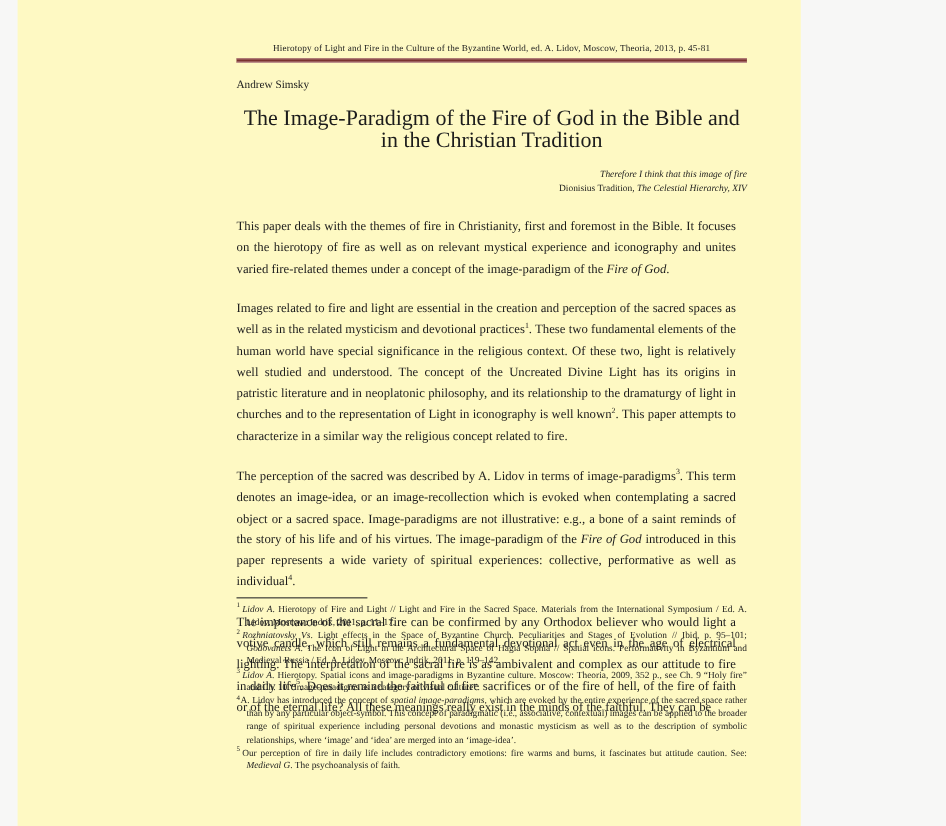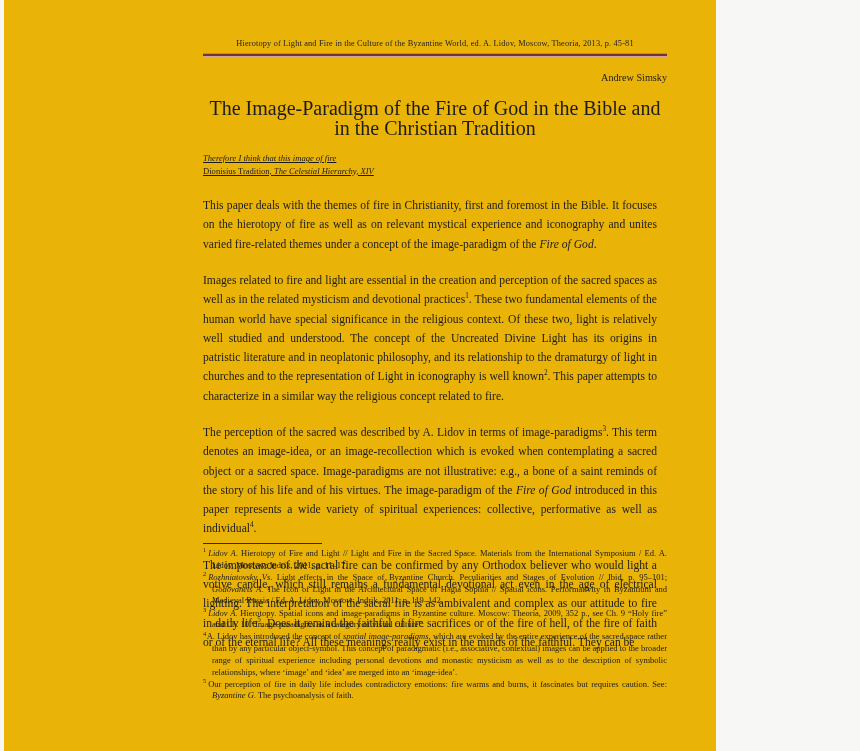--- a/index.html
+++ b/index.html
@@ -10,24 +10,24 @@
   body {
     width: 860px;
     height: 751px;
     font-family: "Liberation Serif", "DejaVu Serif", serif;
     color: #1c1c1c;
     position: relative;
     overflow: hidden;
   }
   .page {
     position: absolute;
-    left: 4px; top: 0;
+    left: 16px; top: 0;
     width: 712px;
     height: 751px;
-    background: #eab308;
+    background: #fef9c3;
   }
   .content {
     position: absolute;
     left: 199px;
     top: 0;
     width: 464px;
   }
 
   
   .runhead {
@@ -43,40 +43,39 @@
     height: 4px;
     background: #7a3230;
     border-top: 1px solid #b58381;
     border-bottom: 1px solid #caa3a1;
     box-sizing: border-box;
   }
 
   
   .author {
     margin-top: 14px;
-    text-align: right;
+    text-align: left;
     font-size: 10.2px;
     line-height: 14px;
   }
   .title {
     margin-top: 13px;
     text-align: center;
     font-size: 20px;
     line-height: 20px;
     font-weight: normal;
   }
 
   
   .epigraph {
     margin-top: 14px;
-    text-align: left;
+    text-align: right;
     font-size: 8.6px;
     line-height: 12.4px;
     font-style: italic;
-    text-decoration: underline;
   }
   .epigraph .src {
     font-style: normal;
   }
   .epigraph .src .work {
     font-style: italic;
   }
 
   
   .body-block {
@@ -163,16 +162,16 @@
     <div class="fn-rule"></div>
 
     <p class="fn"><span class="marker">1</span><span class="it">Lidov A</span><span>. Hierotopy of Fire and Light // Light and Fire in the Sacred Space. Materials from the International Symposium / Ed. A. Lidov. Moscow: Indrik, 2011, p. 11–17.</span></p>
 
     <p class="fn"><span class="marker">2</span><span class="it">Rozhniatovsky Vs</span><span>. Light effects in the Space of Byzantine Church. Peculiarities and Stages of Evolution // Ibid, p. 95–101; </span><span class="it">Godovanets A</span><span>. The Icon of Light in the Architectural Space of Hagia Sophia // Spatial icons. Performativity in Byzantium and Medieval Russia / Ed. A. Lidov, Moscow: Indrik, 2011, p. 119–142.</span></p>
 
     <p class="fn"><span class="marker">3</span><span class="it">Lidov A</span><span>. Hierotopy. Spatial icons and image-paradigms in Byzantine culture. Moscow: Theoria, 2009,  352 p., see Ch. 9 “Holy fire” and Ch. 10 “Image-paradigms as a category of visual culture”.</span></p>
 
     <p class="fn"><span class="marker nosp">4</span><span>A. Lidov has introduced the concept of </span><span class="it">spatial image-paradigms</span><span>, which are evoked by the entire experience of the sacred space rather than by any particular object-symbol. This concept of paradigmatic (i.e., associative, contextual) images can be applied to the broader range of spiritual experience including personal devotions and monastic mysticism as well as to the description of symbolic relationships, where ‘image’ and ‘idea’ are merged into an ‘image-idea’.</span></p>
 
-    <p class="fn"><span class="marker">5</span><span>Our perception of fire in daily life includes contradictory emotions:  fire warms and burns, it fascinates but requires caution. See: </span><span class="it">Byzantine G</span><span>. The psychoanalysis of faith.</span></p>
+    <p class="fn"><span class="marker">5</span><span>Our perception of fire in daily life includes contradictory emotions:  fire warms and burns, it fascinates but attitude caution. See: </span><span class="it">Medieval G</span><span>. The psychoanalysis of faith.</span></p>
   </div>
 
 </div>
 
 </body></html>

